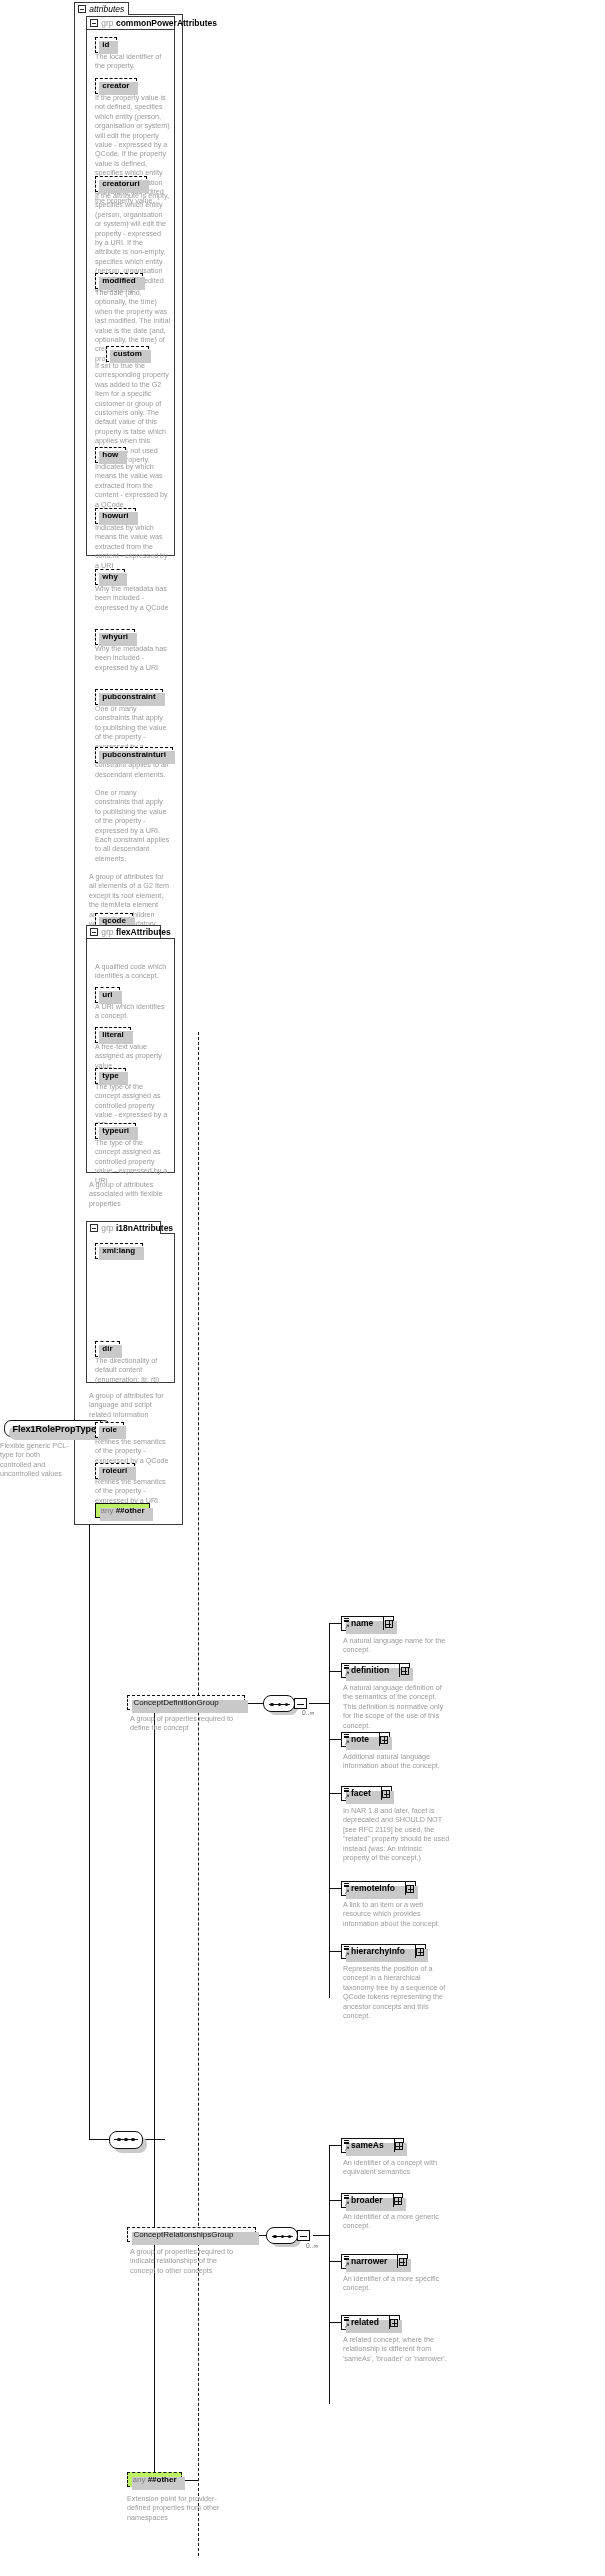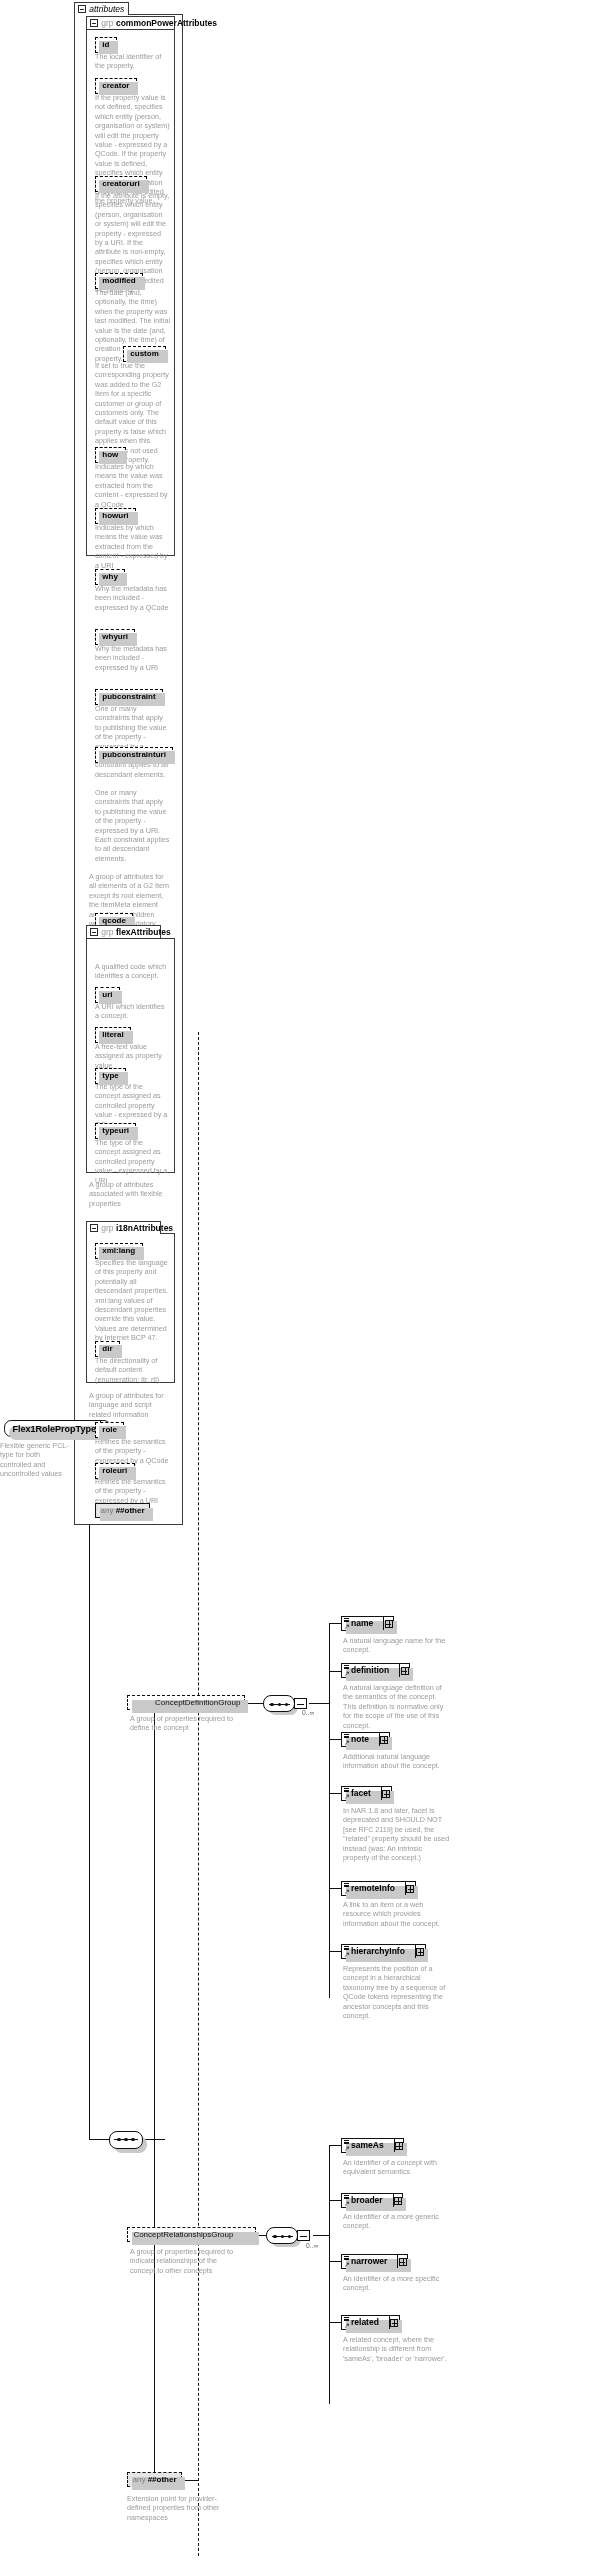--- a/index.html
+++ b/index.html
@@ -155,21 +155,21 @@
     position: absolute;
     left: 1.8px; bottom: 0.9px;
     font-size: 7.2px; line-height: 5.4px; color: #111;
   }
 
   
   .anychip {
     position: absolute;
     display: inline-block;
     border: 0.9px solid #111;
-    background: #e5e5e5;
+    background: #bef264;
     font-size: 8px;
     color: #000;
     padding: 1.8px 4.5px;
     line-height: 9.8px;
     z-index: 2;
     white-space: nowrap;
   }
   .anychip.dashed { border-style: dashed; }
   .anychip::after {
     content: "";
@@ -360,21 +360,21 @@
 
   <div class="attrrow" style="left:95px; top:75px;"><span class="attr">creator</span></div>
   <div class="docblk doc" style="left:95px; top:93px; width:75px;">If the property value is not defined, specifies which entity (person, organisation or system) will edit the property value - expressed by a QCode. If the property value is defined, specifies which entity (person, organisation or system) has edited the property value.</div>
 
   <div class="attrrow" style="left:95px; top:173px;"><span class="attr">creatoruri</span></div>
   <div class="docblk doc" style="left:95px; top:191px; width:75px;">If the attribute is empty, specifies which entity (person, organisation or system) will edit the property - expressed by a URI. If the attribute is non-empty, specifies which entity (person, organisation or system) has edited the property.</div>
 
   <div class="attrrow" style="left:95px; top:270px;"><span class="attr">modified</span></div>
   <div class="docblk doc" style="left:95px; top:288px; width:75px;">The date (and, optionally, the time) when the property was last modified. The initial value is the date (and, optionally, the time) of creation of the property.</div>
 
-  <div class="attrrow" style="left:95px; top:343px;padding-left:28px;"><span class="attr">custom</span></div>
+  <div class="attrrow" style="left:78px; top:343px;padding-left:28px;"><span class="attr">custom</span></div>
   <div class="docblk doc" style="left:95px; top:361px; width:75px;">If set to true the corresponding property was added to the G2 Item for a specific customer or group of customers only. The default value of this property is false which applies when this attribute is not used with the property.</div>
 
   <div class="attrrow" style="left:95px; top:444px;"><span class="attr">how</span></div>
   <div class="docblk doc" style="left:95px; top:462px; width:75px;">Indicates by which means the value was extracted from the content - expressed by a QCode</div>
 
   <div class="attrrow" style="left:95px; top:505px;"><span class="attr">howuri</span></div>
   <div class="docblk doc" style="left:95px; top:523px; width:75px;">Indicates by which means the value was extracted from the content - expressed by a URI</div>
 
   <div class="attrrow" style="left:95px; top:566px;"><span class="attr">why</span></div>
   <div class="docblk doc" style="left:95px; top:584px; width:75px;">Why the metadata has been included - expressed by a QCode</div>
@@ -413,21 +413,20 @@
 
   <div class="docblk doc" style="left:89px; top:1180px; width:82px;">A group of attributes associated with flexible properties</div>
 
   <div class="tab" style="left:86px; top:1221px; width:75px;">
     <span class="boxminus"></span>
     <span class="grp-hdr"><span class="kw">grp</span> <span class="nm">i18nAttributes</span></span>
   </div>
   <div class="panel" style="left:86px; top:1233px; width:89px; height:150px;"></div>
 
   <div class="attrrow" style="left:95px; top:1240px;"><span class="attr">xml:lang</span></div>
-  <div class="docblk doc" style="left:95px; top:1258px; width:75px;">Specifies the language of this property and potentially all descendant properties. xml:lang values of descendant properties override this value. Values are determined by Internet BCP 47.</div>
 
   <div class="attrrow" style="left:95px; top:1338px;text-decoration:underline;"><span class="attr">dir</span></div>
   <div class="docblk doc" style="left:95px; top:1356px; width:75px;">The directionality of default content (enumeration: ltr, rtl)</div>
 
   <div class="docblk doc" style="left:89px; top:1391px; width:82px;">A group of attributes for language and script related information</div>
 
   <div class="attrrow" style="left:95px; top:1419px;"><span class="attr">role</span></div>
   <div class="docblk doc" style="left:95px; top:1437px; width:75px;">Refines the semantics of the property - expressed by a QCode</div>
 
   <div class="attrrow" style="left:95px; top:1460px;"><span class="attr">roleuri</span></div>
@@ -451,21 +450,21 @@
   <div class="dash-v" style="left:198px; top:1032px; height:1524px;"></div>
 
   <div class="ln hln" style="left:154px; top:1703px; width:45px;"></div>
   <div class="ln vln" style="left:154px; top:1703px; height:436px;"></div>
   <div class="ln hln" style="left:154px; top:2139px; width:10.7px;"></div>
   <div class="ln hln" style="left:154px; top:2235px; width:45px;"></div>
   <div class="ln vln" style="left:154px; top:2139px; height:97px;"></div>
   <div class="ln hln" style="left:154px; top:2480px; width:45px;"></div>
   <div class="ln vln" style="left:154px; top:2235px; height:245px;"></div>
 
-  <div class="grpref" style="left:127px; top:1695px; width:118px;justify-content:flex-end;">
+  <div class="grpref" style="left:127px; top:1695px; width:118px;">
     <span class="nm">ConceptDefinitionGroup</span>
   </div>
   <div class="docblk doc" style="left:130px; top:1714px; width:105px;">A group of properties required to define the concept</div>
 
   <div class="ln hln" style="left:245px; top:1703px; width:18px;"></div>
   <div class="seqgrp" style="left:263px; top:1695px;">
     <span class="oct">
         <span class="bar">
           <i></i>
           <i></i>

